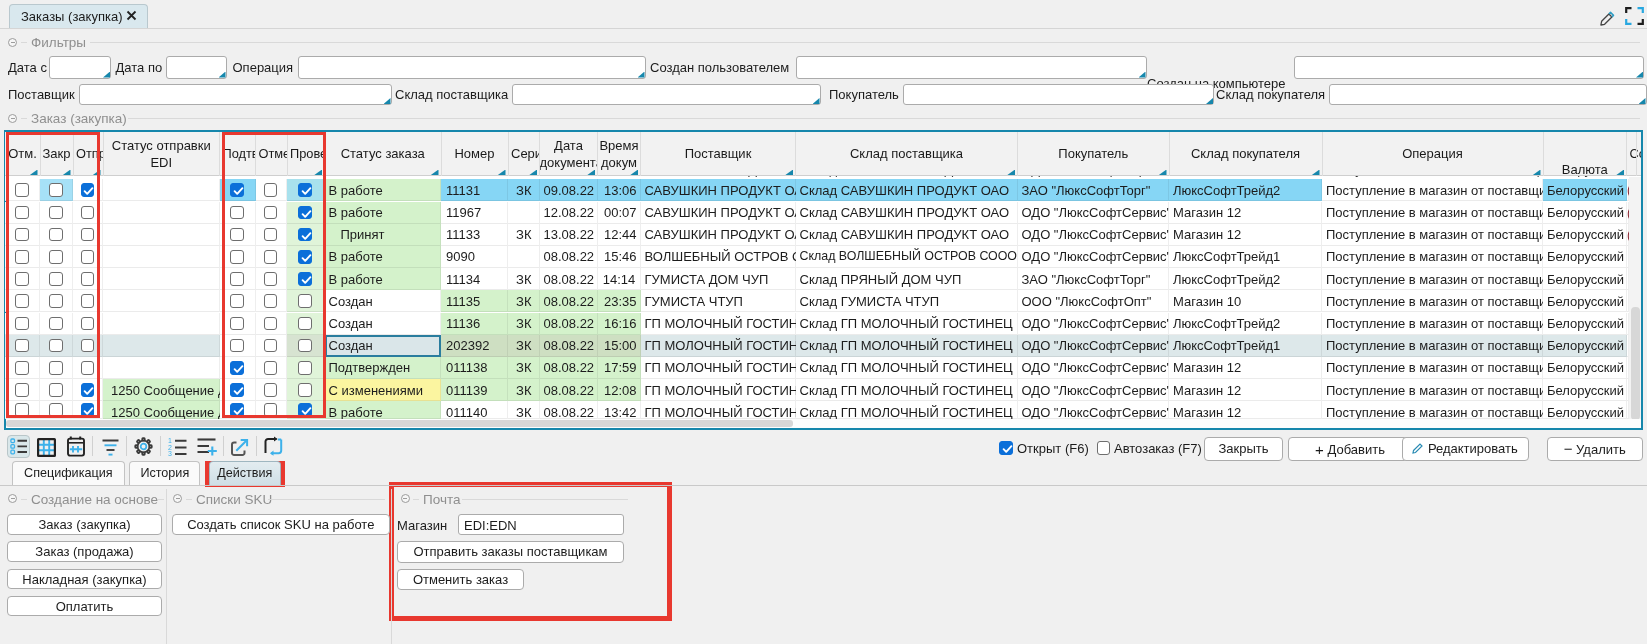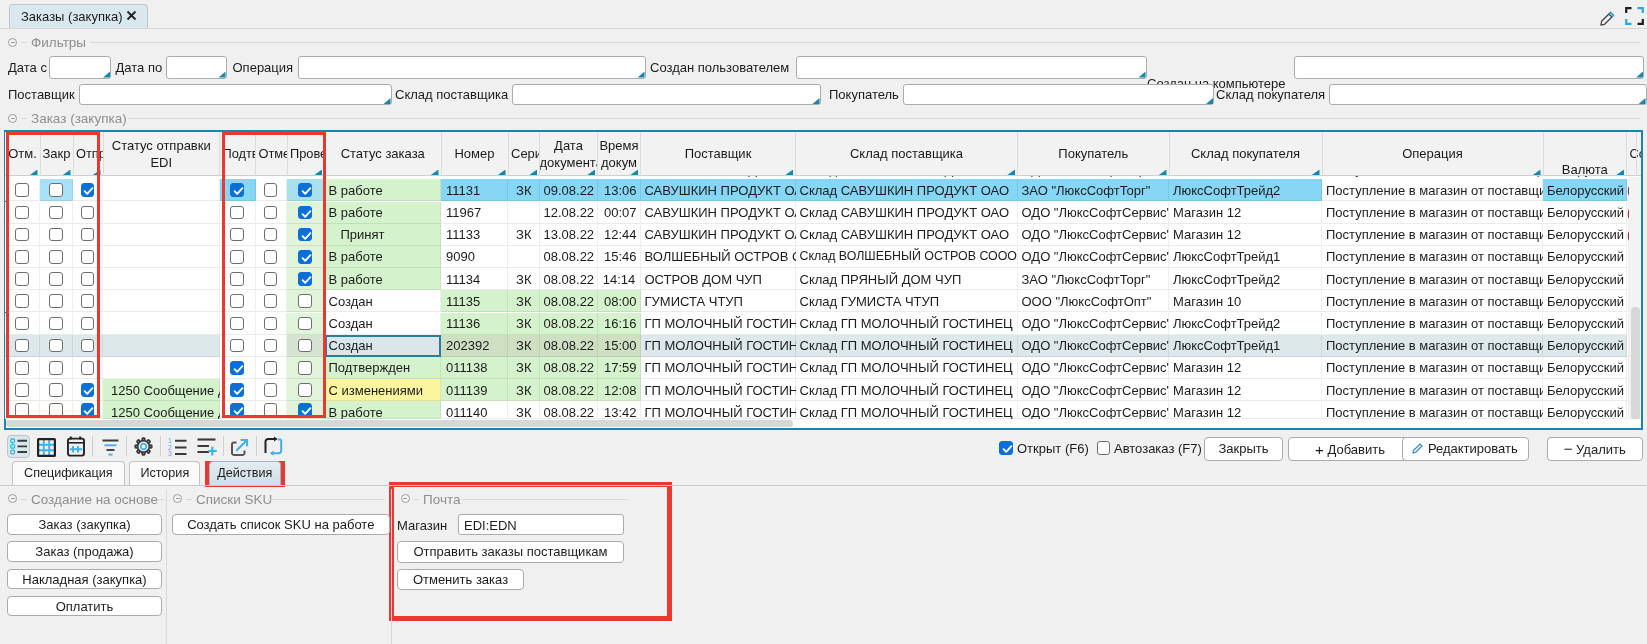--- a/index.html
+++ b/index.html
@@ -330,21 +330,21 @@
 <div class="cbc" style="left:298.25px;top:272.20000000000005px">
     <svg width="13" height="12" viewBox="0 0 13 12">
       <path d="M2.6 6.2 L5.2 8.8 L10.4 3.2" fill="none" stroke="#fff" stroke-width="1.9" stroke-linecap="round" stroke-linejoin="round"></path>
     </svg>
   </div>
 <div class="cell" style="left:324.5px;top:268.6px;width:116.5px;height:22.2px;text-align:left;padding-left:4px;padding-right:4px;font-size:13px">В работе</div>
 <div class="cell" style="left:441.0px;top:268.6px;width:67.0px;height:22.2px;text-align:left;padding-left:5px;padding-right:4px;font-size:13px">11134</div>
 <div class="cell" style="left:508.0px;top:268.6px;width:31.5px;height:22.2px;text-align:center;padding-left:4px;padding-right:4px;font-size:13px">ЗК</div>
 <div class="cell" style="left:539.5px;top:268.6px;width:58.0px;height:22.2px;text-align:right;padding-left:4px;padding-right:4px;font-size:13px">08.08.22</div>
 <div class="cell" style="left:597.5px;top:268.6px;width:43.0px;height:22.2px;text-align:center;padding-left:4px;padding-right:4px;font-size:13px">14:14</div>
-<div class="cell" style="left:640.5px;top:268.6px;width:155.0px;height:22.2px;text-align:left;padding-left:4px;padding-right:4px;font-size:13px">ОСТРОВ ДОМ ЧУП</div>
+<div class="cell" style="left:640.5px;top:268.6px;width:155.0px;height:22.2px;text-align:left;padding-left:4px;padding-right:4px;font-size:13px">ГУМИСТА ДОМ ЧУП</div>
 <div class="cell" style="left:795.5px;top:268.6px;width:222.0px;height:22.2px;text-align:left;padding-left:4px;padding-right:4px;font-size:13px">Склад ПРЯНЫЙ ДОМ ЧУП</div>
 <div class="cell" style="left:1017.5px;top:268.6px;width:151.5px;height:22.2px;text-align:left;padding-left:4px;padding-right:4px;font-size:13px">ЗАО "ЛюксСофтТорг"</div>
 <div class="cell" style="left:1169.0px;top:268.6px;width:153.0px;height:22.2px;text-align:left;padding-left:4px;padding-right:4px;font-size:13px">ЛюксСофтТрейд2</div>
 <div class="cell" style="left:1322.0px;top:268.6px;width:221.0px;height:22.2px;text-align:left;padding-left:4px;padding-right:4px;font-size:13px">Поступление в магазин от поставщика</div>
 <div class="cell" style="left:1543.0px;top:268.6px;width:83.5px;height:22.2px;text-align:left;padding-left:4px;padding-right:4px;font-size:13px">Белорусский</div>
 <div class="a" style="left:5.0px;top:290.3px;width:35.0px;height:22.2px;background:#fff;border-bottom:1px solid rgba(0,0,0,0.075);border-right:1px solid rgba(0,0,0,0.065)"></div>
 <div class="a" style="left:40.0px;top:290.3px;width:33.0px;height:22.2px;background:#fff;border-bottom:1px solid rgba(0,0,0,0.075);border-right:1px solid rgba(0,0,0,0.065)"></div>
 <div class="a" style="left:73.0px;top:290.3px;width:30.0px;height:22.2px;background:#fff;border-bottom:1px solid rgba(0,0,0,0.075);border-right:1px solid rgba(0,0,0,0.065)"></div>
 <div class="a" style="left:103.0px;top:290.3px;width:116.5px;height:22.2px;background:#fff;border-bottom:1px solid rgba(0,0,0,0.075);border-right:1px solid rgba(0,0,0,0.065)"></div>
 <div class="a" style="left:219.5px;top:290.3px;width:36.0px;height:22.2px;background:#fff;border-bottom:1px solid rgba(0,0,0,0.075);border-right:1px solid rgba(0,0,0,0.065)"></div>
@@ -365,21 +365,21 @@
 <div class="cb" style="left:15.0px;top:294.40000000000003px"></div>
 <div class="cb" style="left:49.0px;top:294.40000000000003px"></div>
 <div class="cb" style="left:80.5px;top:294.40000000000003px"></div>
 <div class="cb" style="left:230.0px;top:294.40000000000003px"></div>
 <div class="cb" style="left:263.75px;top:294.40000000000003px"></div>
 <div class="cb" style="left:298.25px;top:294.40000000000003px"></div>
 <div class="cell" style="left:324.5px;top:290.8px;width:116.5px;height:22.2px;text-align:left;padding-left:4px;padding-right:4px;font-size:13px">Создан</div>
 <div class="cell" style="left:441.0px;top:290.8px;width:67.0px;height:22.2px;text-align:left;padding-left:5px;padding-right:4px;font-size:13px">11135</div>
 <div class="cell" style="left:508.0px;top:290.8px;width:31.5px;height:22.2px;text-align:center;padding-left:4px;padding-right:4px;font-size:13px">ЗК</div>
 <div class="cell" style="left:539.5px;top:290.8px;width:58.0px;height:22.2px;text-align:right;padding-left:4px;padding-right:4px;font-size:13px">08.08.22</div>
-<div class="cell" style="left:597.5px;top:290.8px;width:43.0px;height:22.2px;text-align:right;padding-left:4px;padding-right:4px;font-size:13px">08:00</div>
+<div class="cell" style="left:597.5px;top:290.8px;width:43.0px;height:22.2px;text-align:right;padding-left:4px;padding-right:4px;font-size:13px">23:35</div>
 <div class="cell" style="left:640.5px;top:290.8px;width:155.0px;height:22.2px;text-align:left;padding-left:4px;padding-right:4px;font-size:13px">ГУМИСТА ЧТУП</div>
 <div class="cell" style="left:795.5px;top:290.8px;width:222.0px;height:22.2px;text-align:left;padding-left:4px;padding-right:4px;font-size:13px">Склад ГУМИСТА ЧТУП</div>
 <div class="cell" style="left:1017.5px;top:290.8px;width:151.5px;height:22.2px;text-align:left;padding-left:4px;padding-right:4px;font-size:13px">ООО "ЛюксСофтОпт"</div>
 <div class="cell" style="left:1169.0px;top:290.8px;width:153.0px;height:22.2px;text-align:left;padding-left:4px;padding-right:4px;font-size:13px">Магазин 10</div>
 <div class="cell" style="left:1322.0px;top:290.8px;width:221.0px;height:22.2px;text-align:left;padding-left:4px;padding-right:4px;font-size:13px">Поступление в магазин от поставщика</div>
 <div class="cell" style="left:1543.0px;top:290.8px;width:83.5px;height:22.2px;text-align:left;padding-left:4px;padding-right:4px;font-size:13px">Белорусский</div>
 <div class="a" style="left:5.0px;top:312.5px;width:35.0px;height:22.2px;background:#fff;border-bottom:1px solid rgba(0,0,0,0.075);border-right:1px solid rgba(0,0,0,0.065)"></div>
 <div class="a" style="left:40.0px;top:312.5px;width:33.0px;height:22.2px;background:#fff;border-bottom:1px solid rgba(0,0,0,0.075);border-right:1px solid rgba(0,0,0,0.065)"></div>
 <div class="a" style="left:73.0px;top:312.5px;width:30.0px;height:22.2px;background:#fff;border-bottom:1px solid rgba(0,0,0,0.075);border-right:1px solid rgba(0,0,0,0.065)"></div>
 <div class="a" style="left:103.0px;top:312.5px;width:116.5px;height:22.2px;background:#fff;border-bottom:1px solid rgba(0,0,0,0.075);border-right:1px solid rgba(0,0,0,0.065)"></div>

